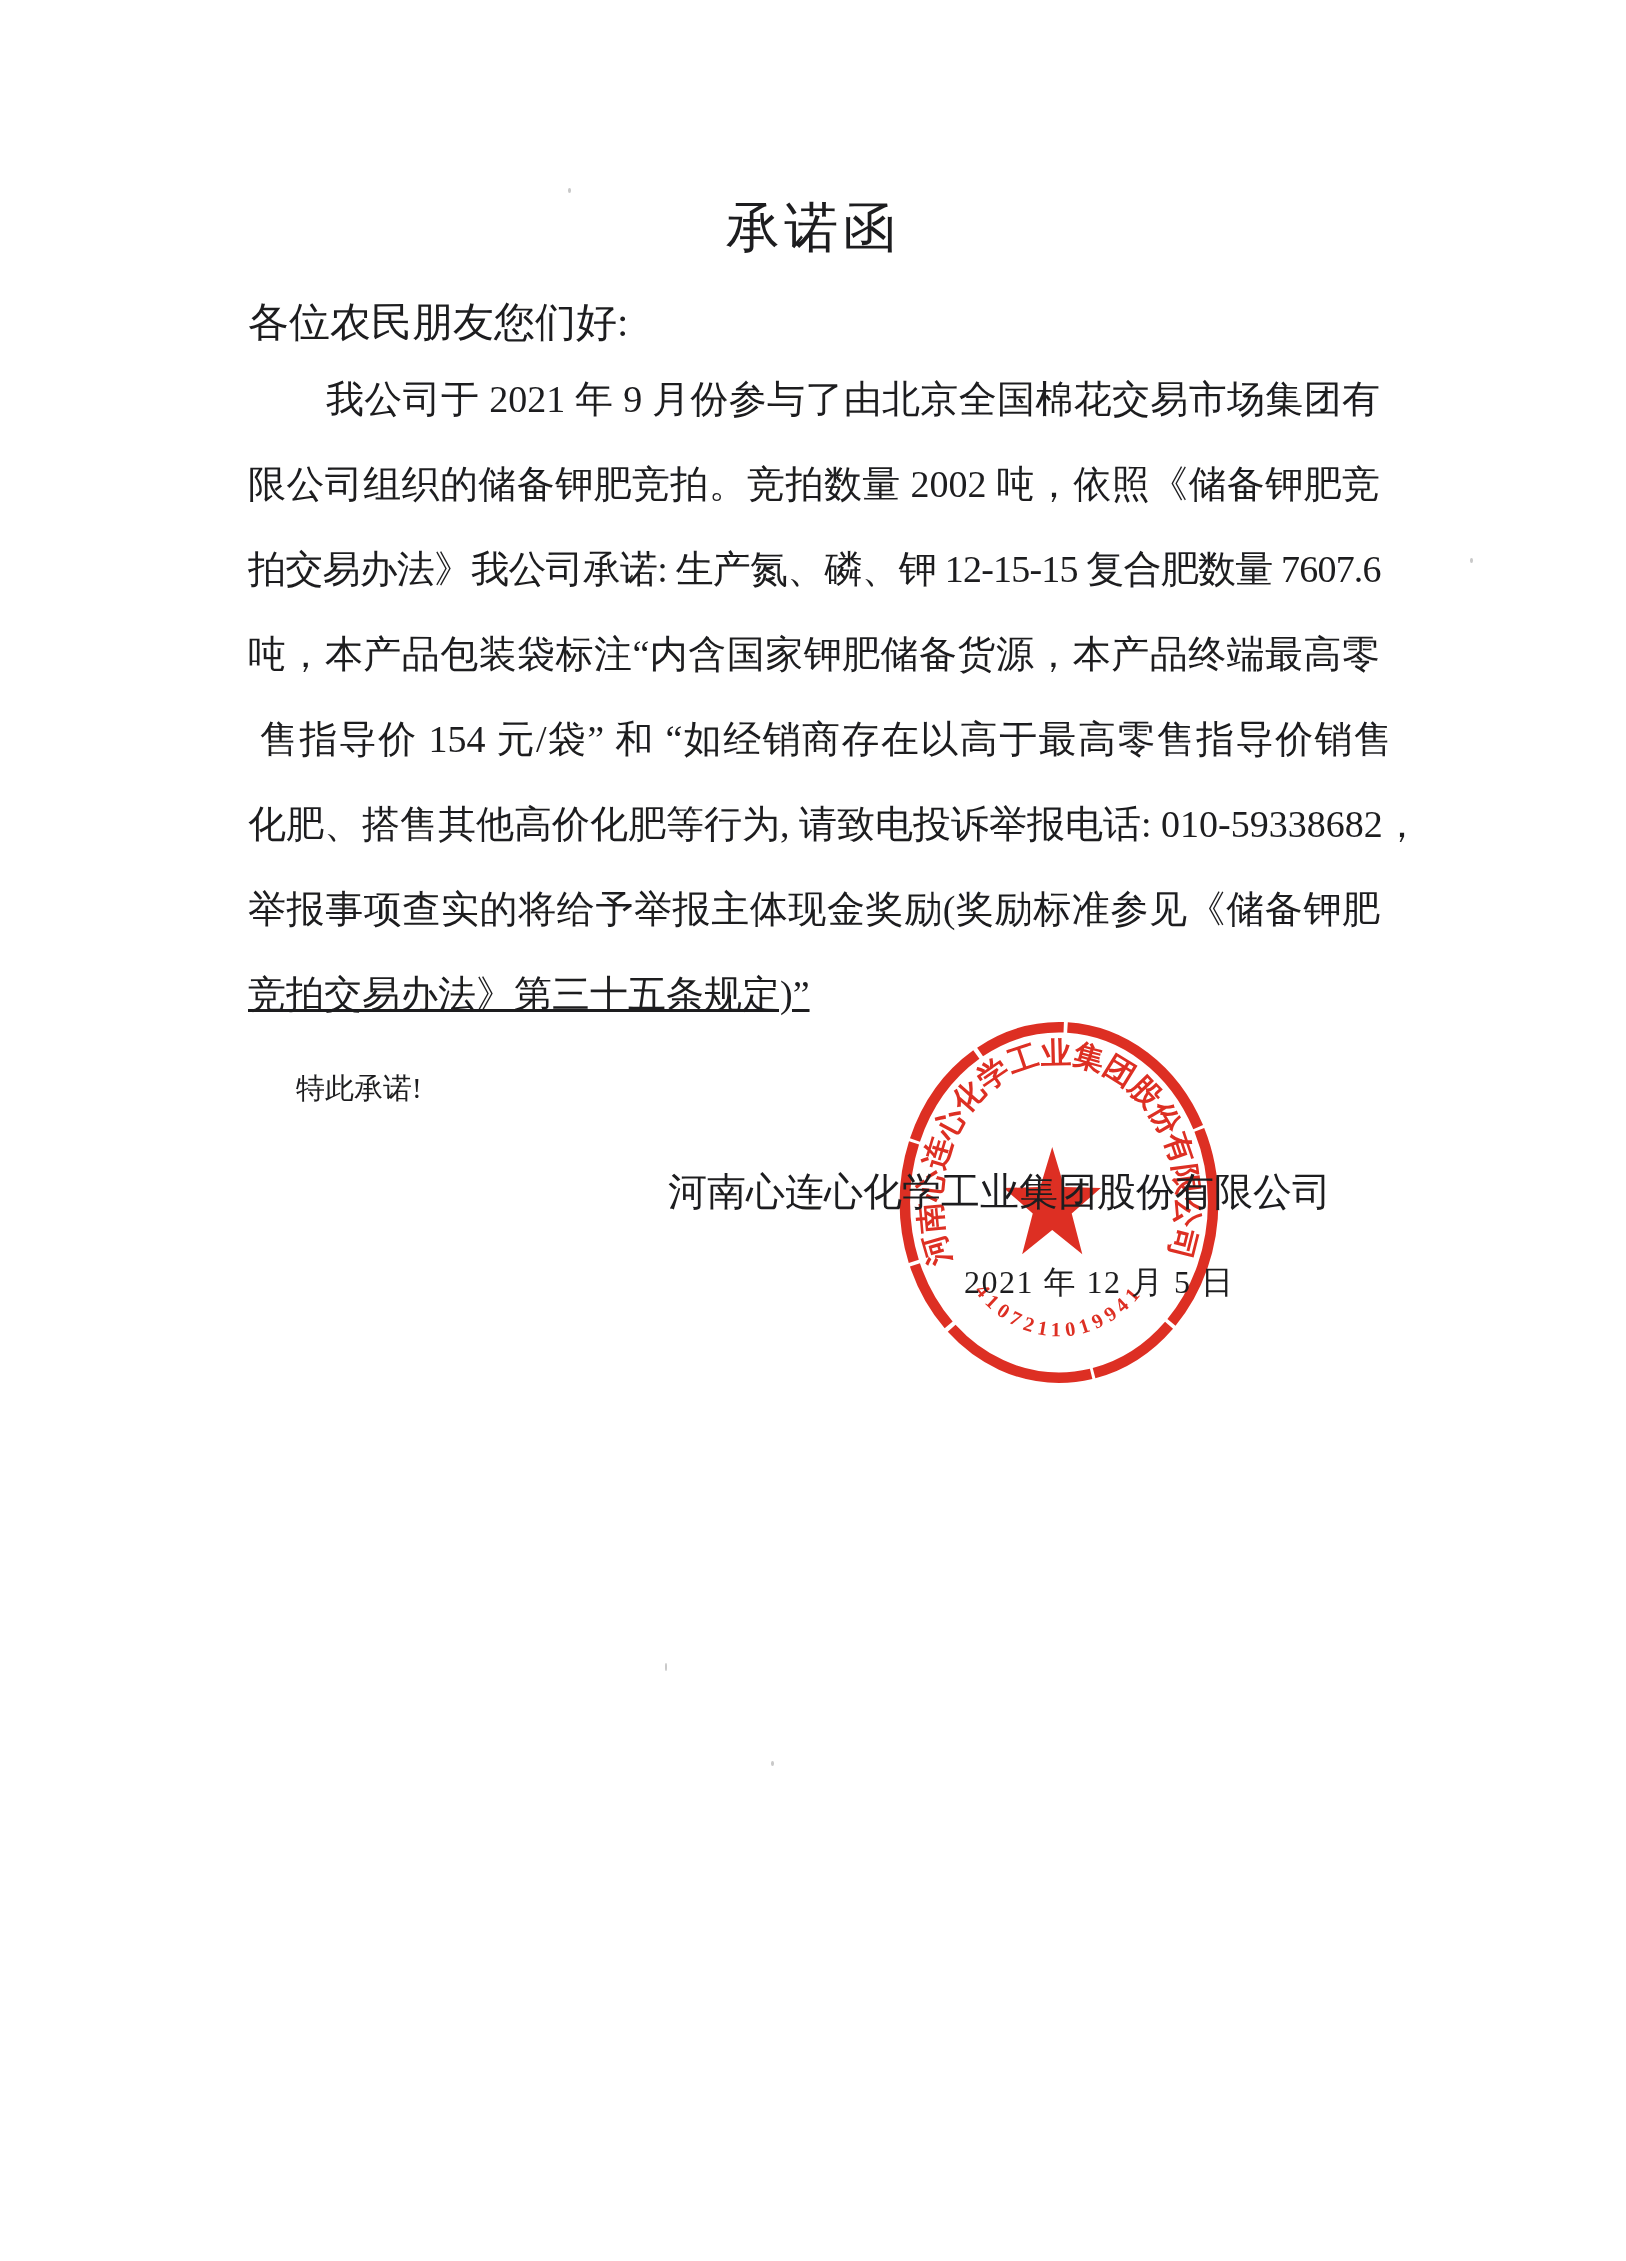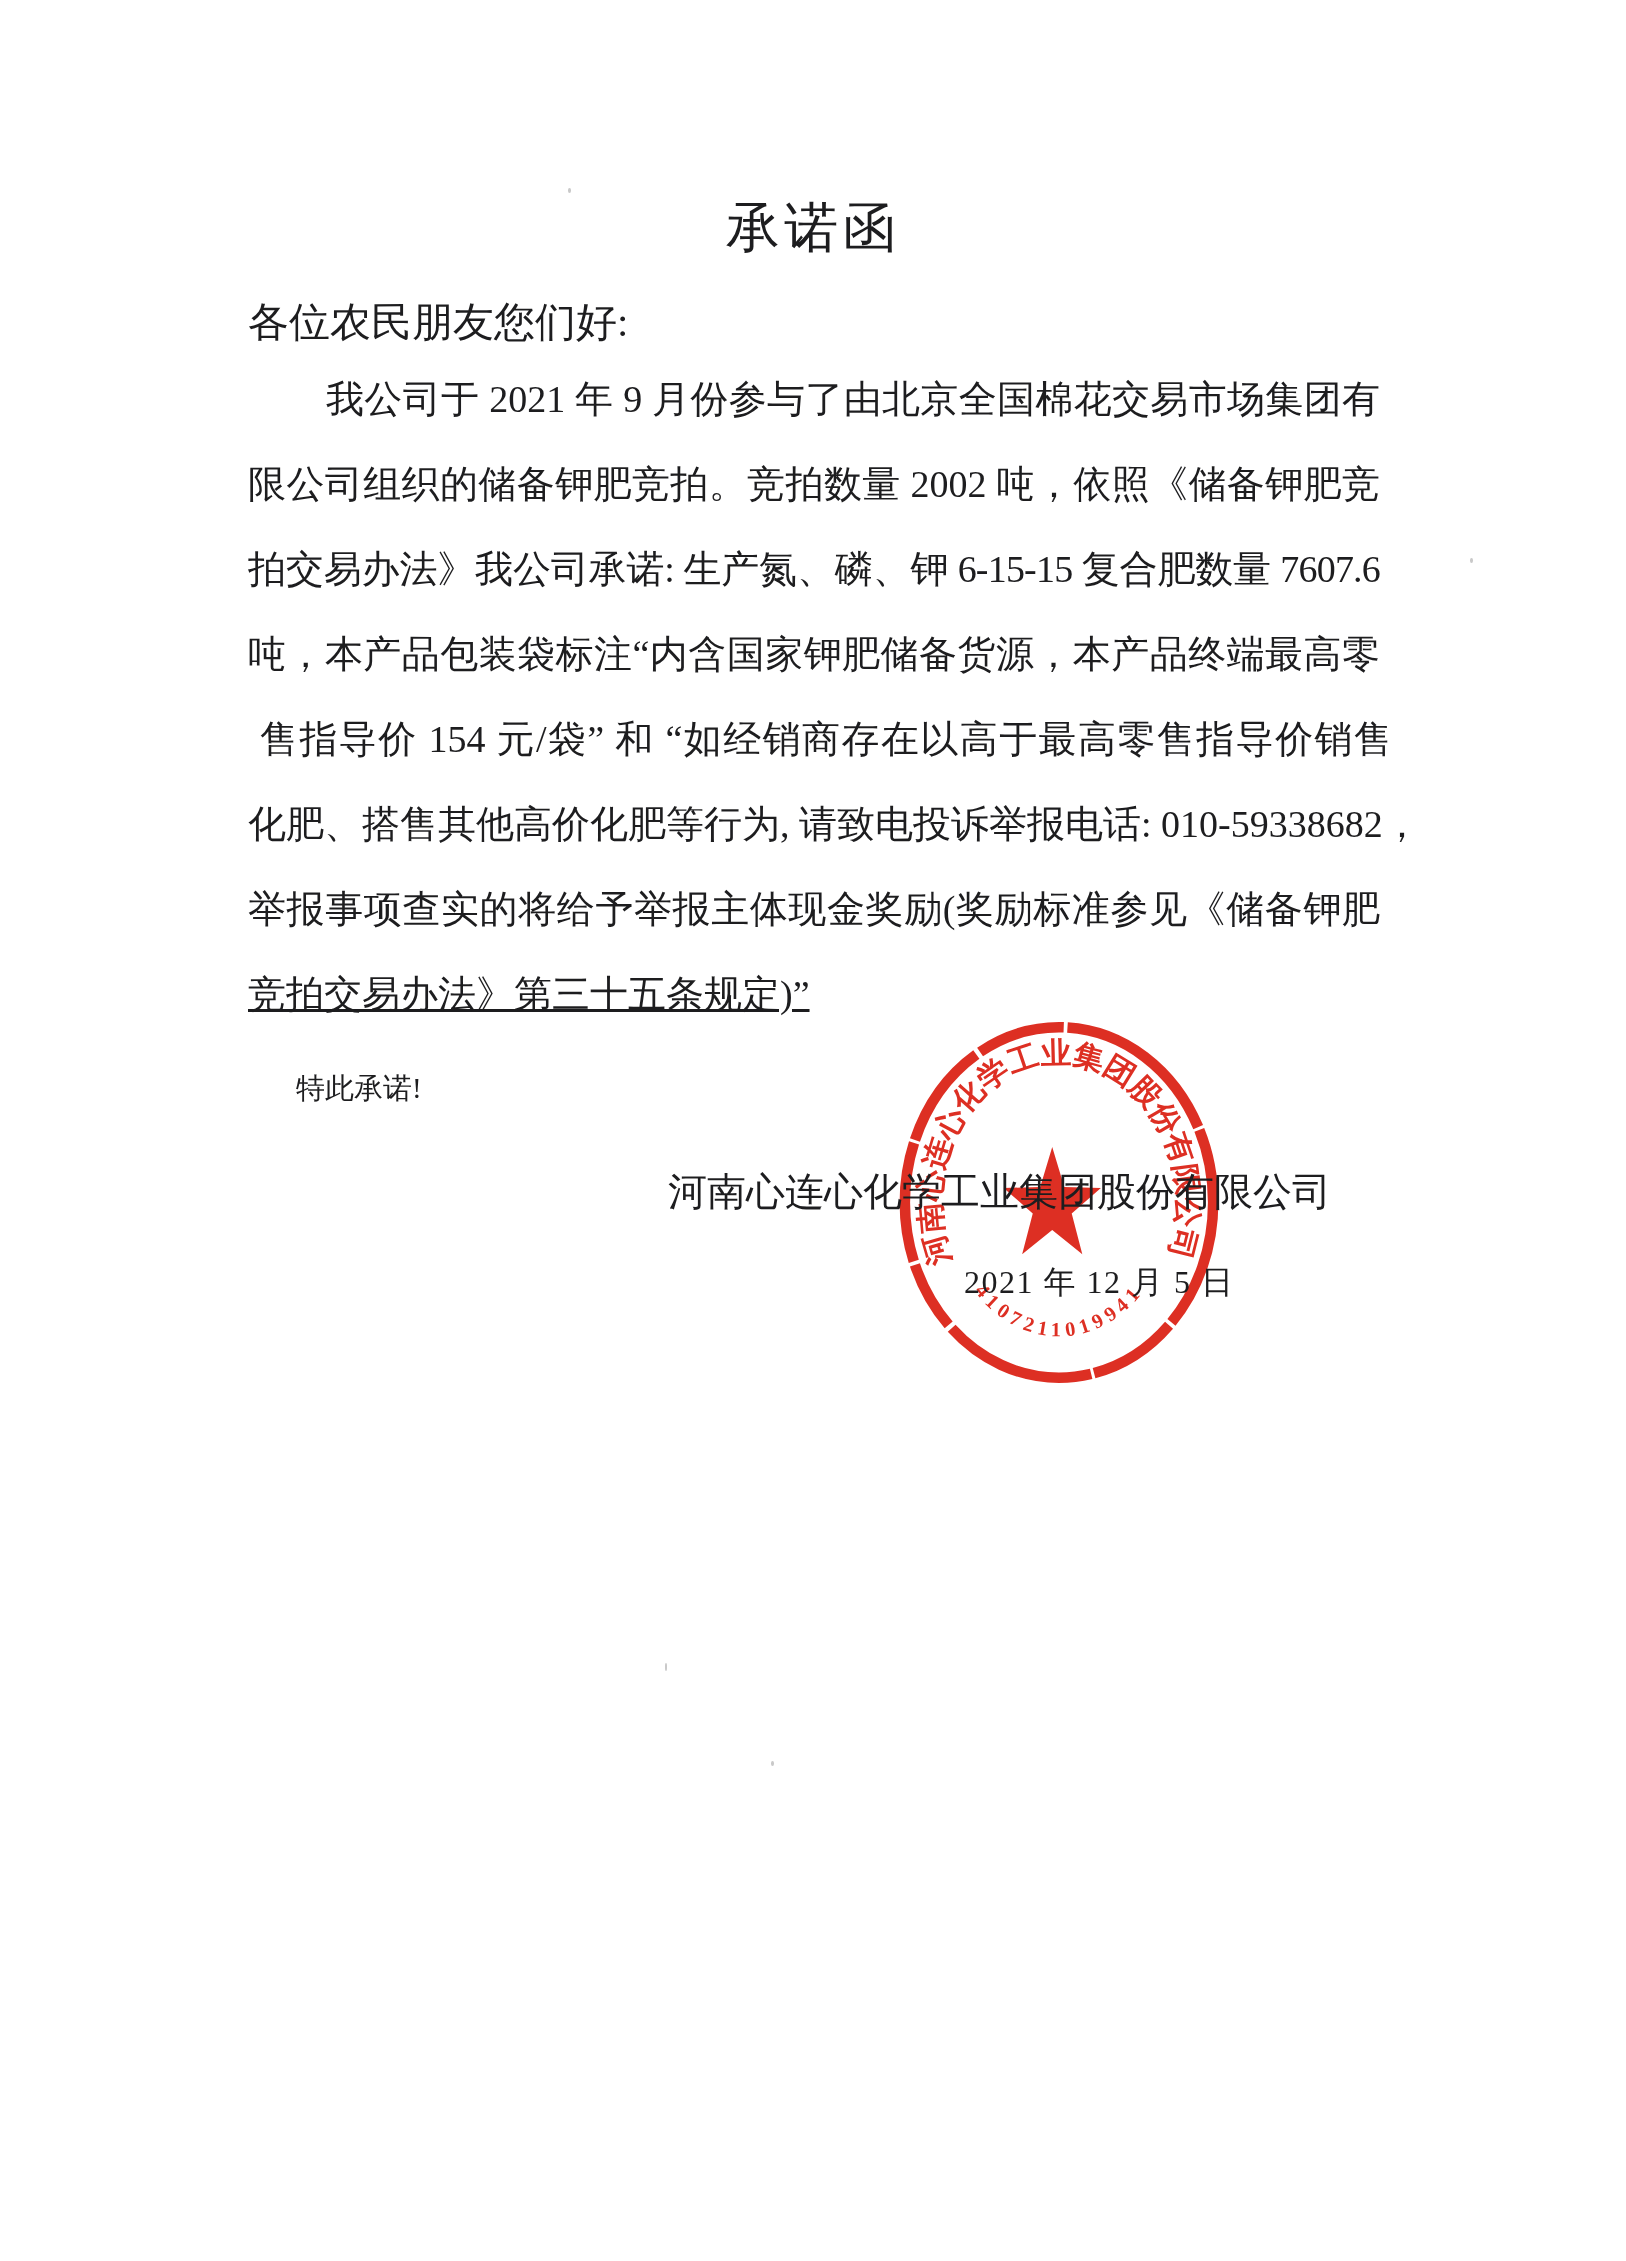--- a/index.html
+++ b/index.html
@@ -88,21 +88,21 @@
 <body>
 
 <div class="page">
 
   <div class="title">承诺函</div>
 
   <div class="greeting">各位农民朋友您们好:</div>
 
   <div class="body-line indent l1">我公司于 2021 年 9 月份参与了由北京全国棉花交易市场集团有</div>
   <div class="body-line l2">限公司组织的储备钾肥竞拍。竞拍数量 2002 吨，依照《储备钾肥竞</div>
-  <div class="body-line l3">拍交易办法》我公司承诺: 生产氮、磷、钾 6-15-15 复合肥数量 7607.6</div>
+  <div class="body-line l3">拍交易办法》我公司承诺: 生产氮、磷、钾 12-15-15 复合肥数量 7607.6</div>
   <div class="body-line l4">吨，本产品包装袋标注“内含国家钾肥储备货源，本产品终端最高零</div>
   <div class="body-line l5">售指导价 154 元/袋” 和 “如经销商存在以高于最高零售指导价销售</div>
   <div class="body-line l6">化肥、搭售其他高价化肥等行为, 请致电投诉举报电话: 010-59338682，</div>
   <div class="body-line l7">举报事项查实的将给予举报主体现金奖励(奖励标准参见《储备钾肥</div>
   <div class="body-line last l8">竞拍交易办法》第三十五条规定)”</div>
 
   <div class="closing">特此承诺!</div>
 
   <div class="sig-company">河南心连心化学工业集团股份有限公司</div>
   <div class="sig-date">2021 年 12 月 5 日</div>

